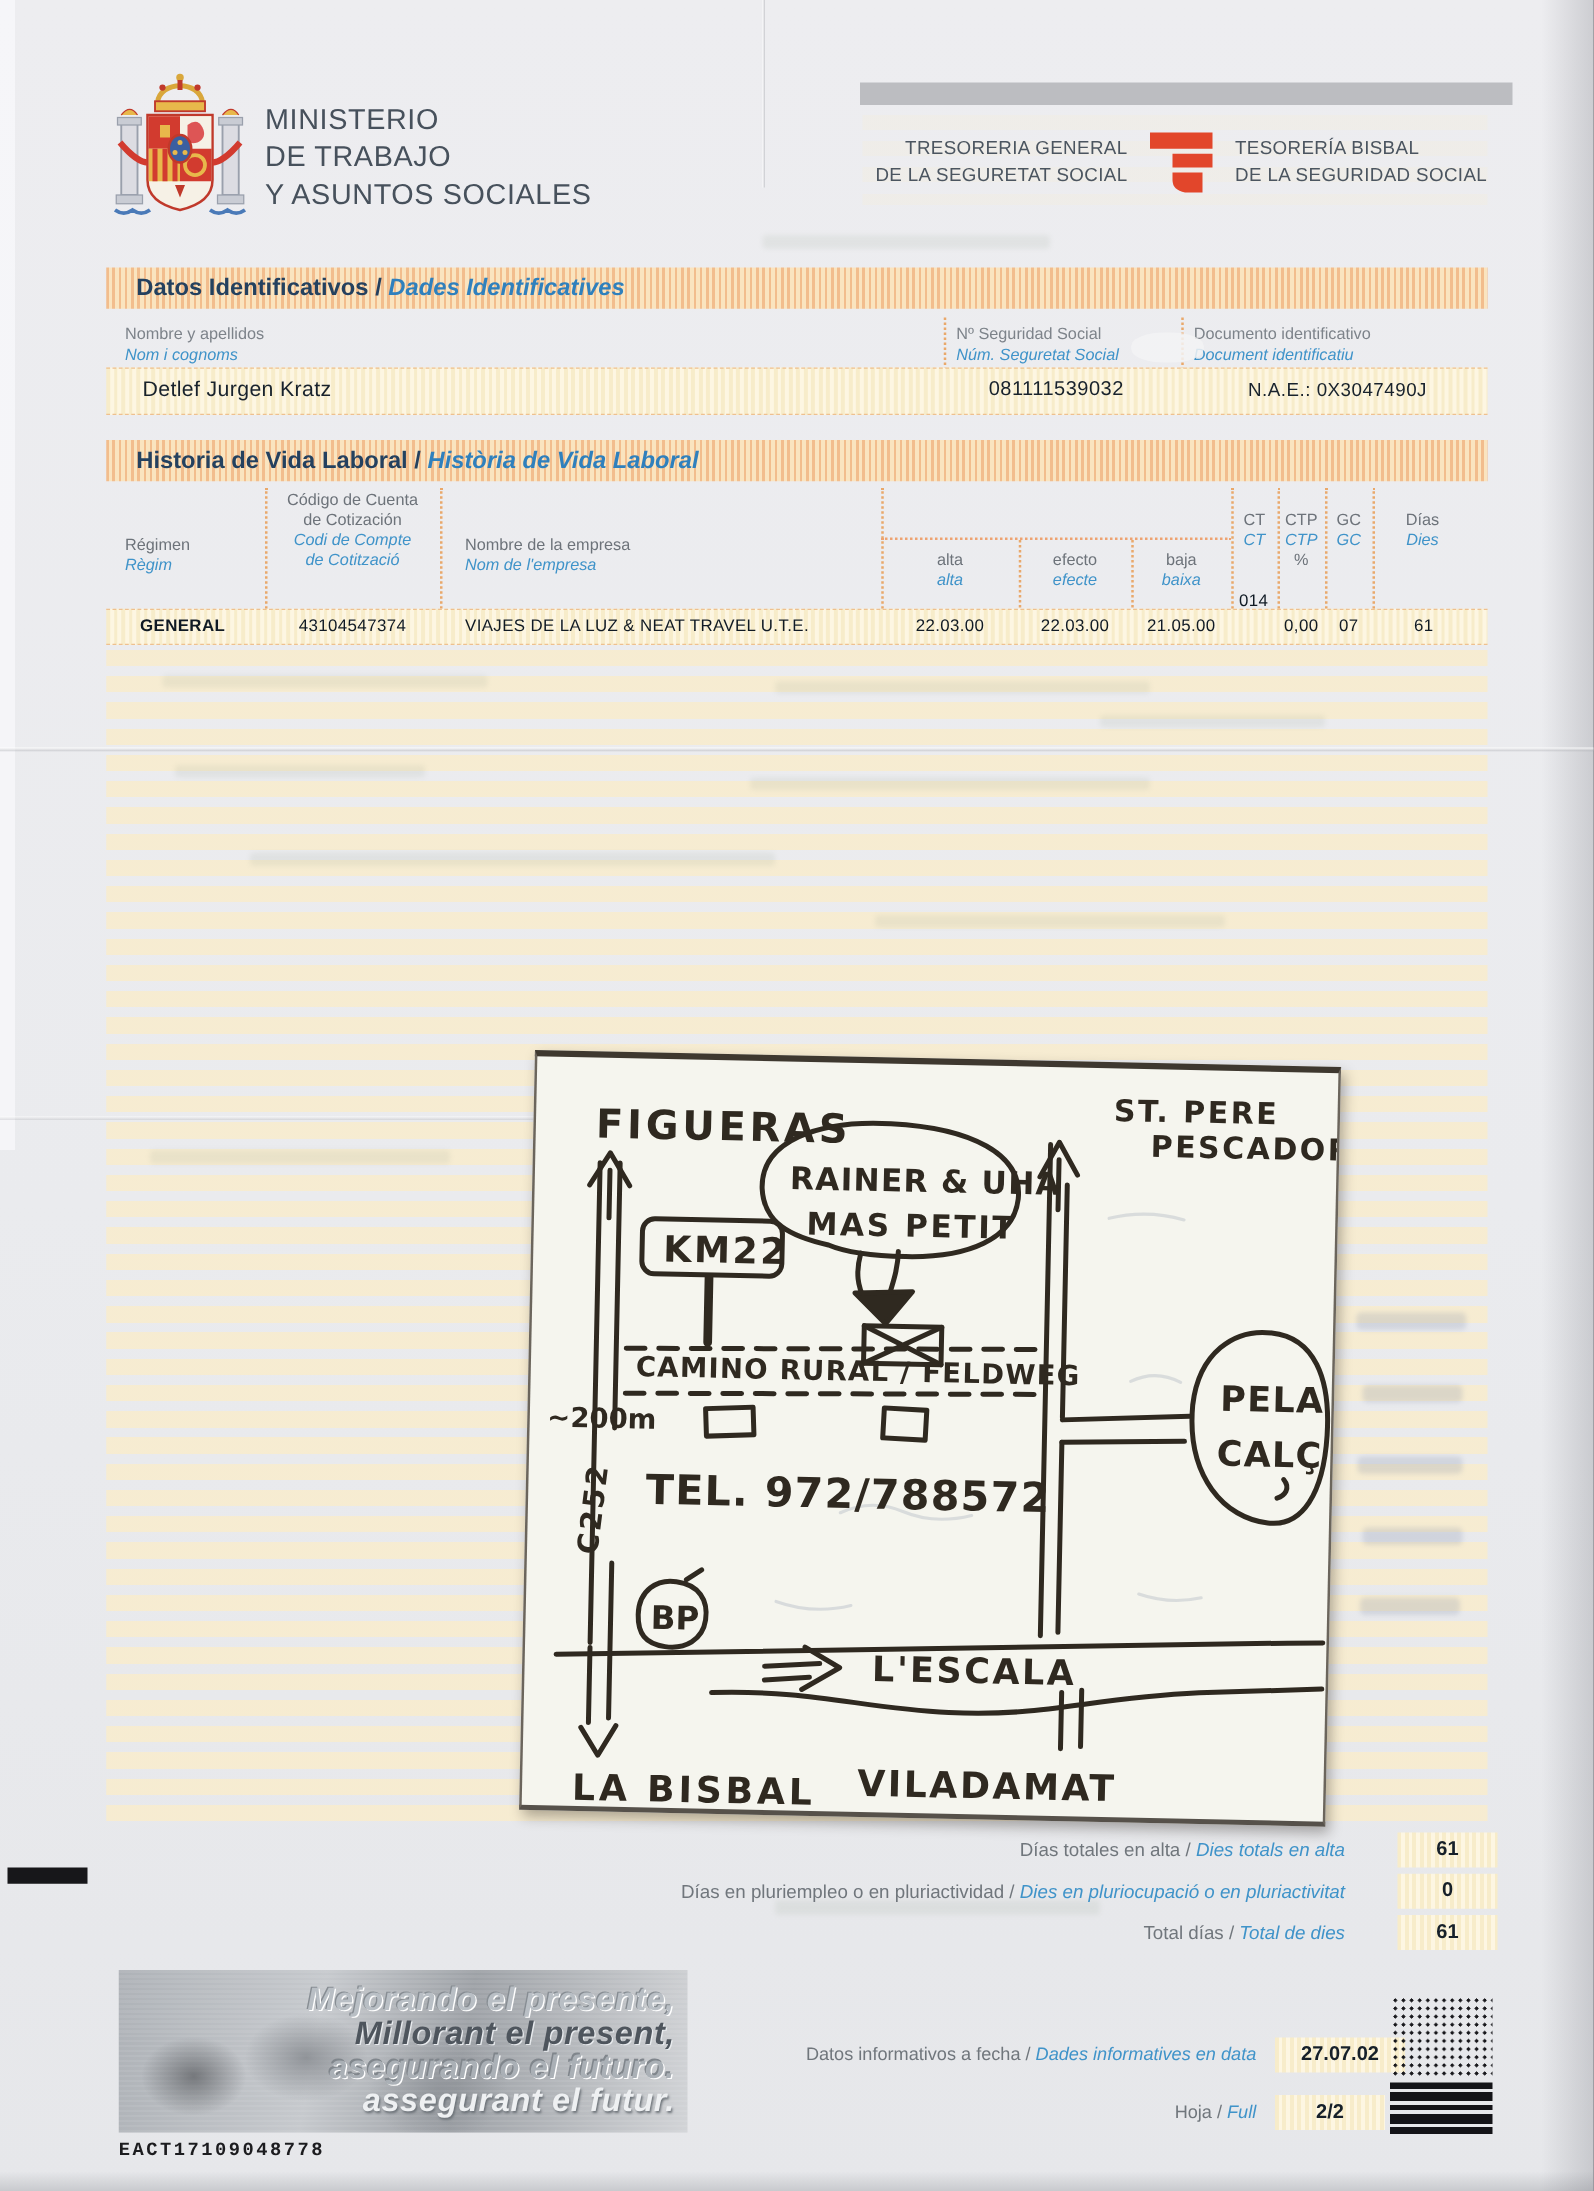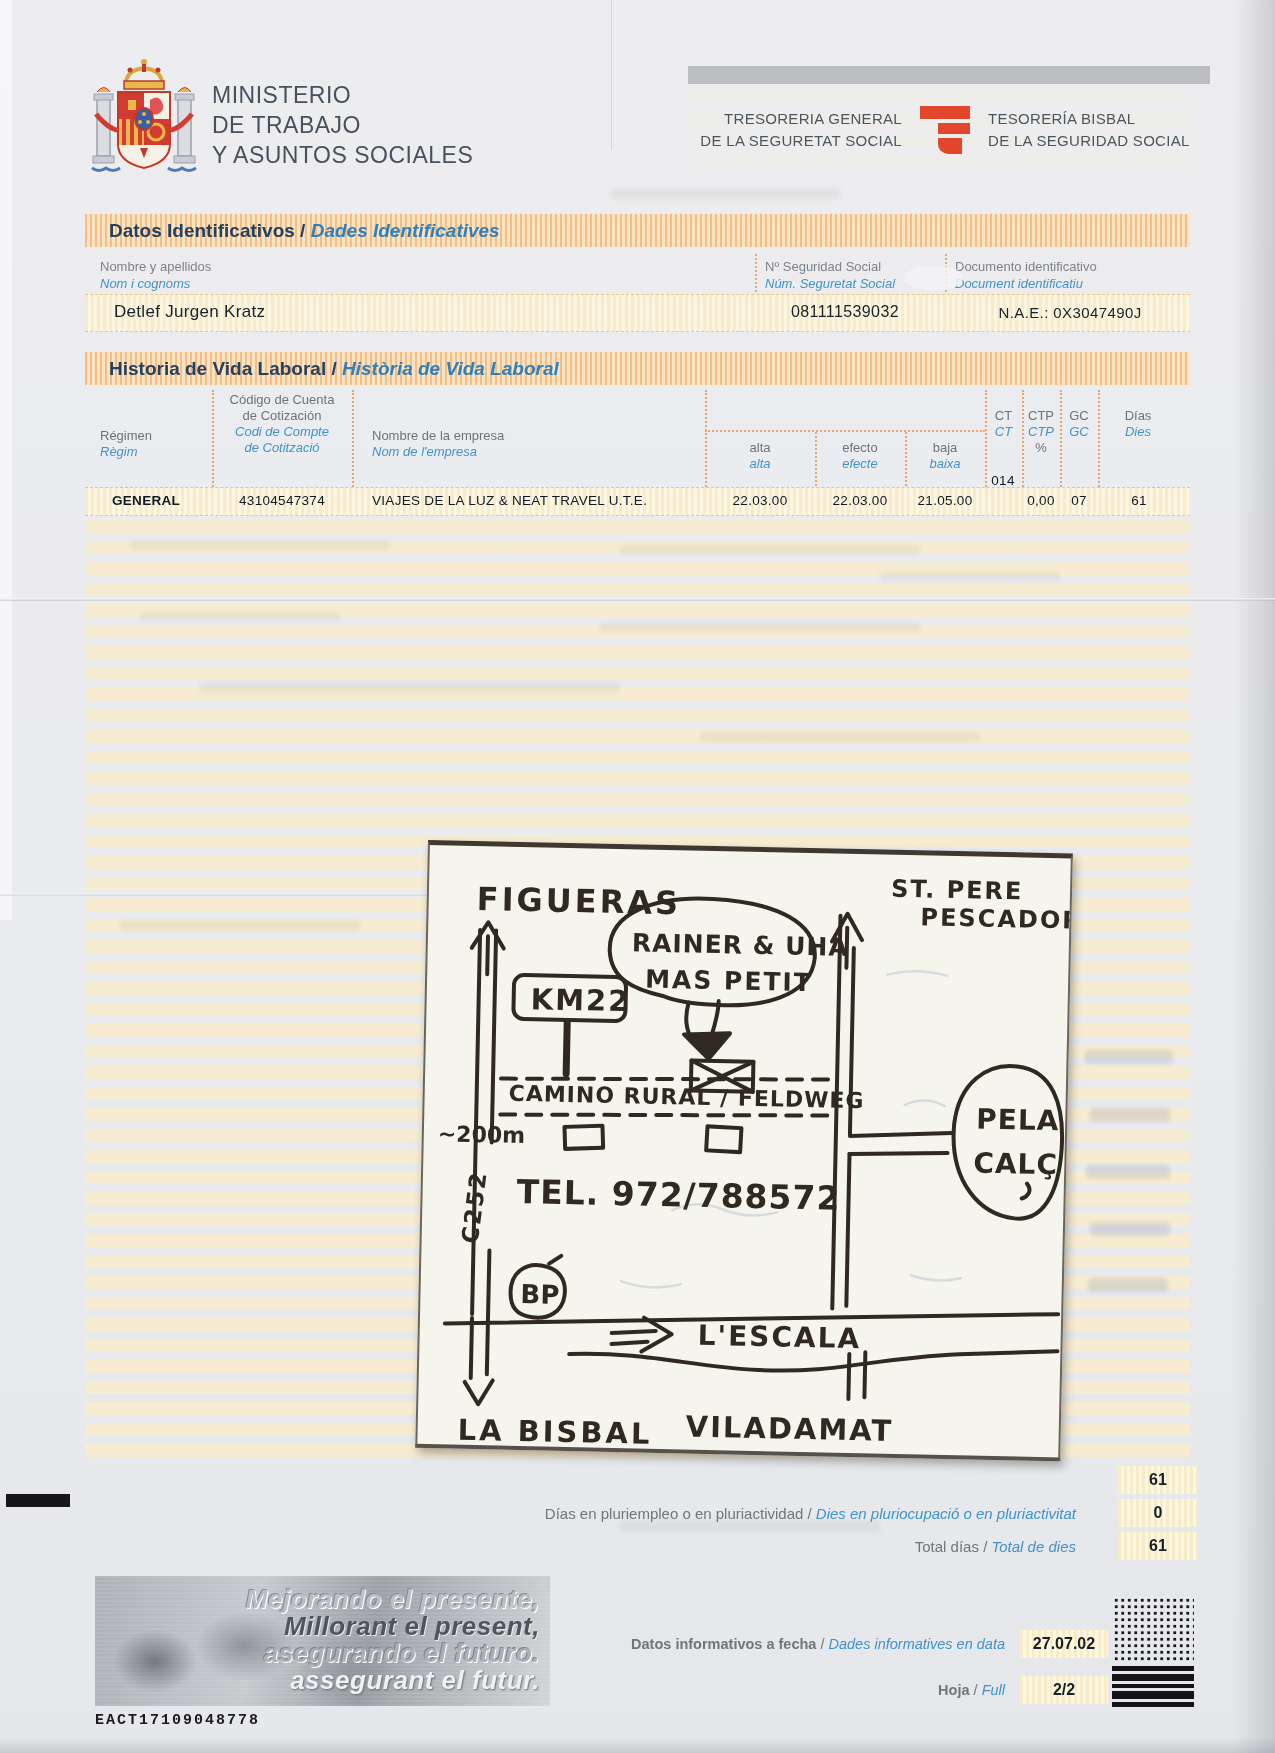--- a/index.html
+++ b/index.html
@@ -57,21 +57,21 @@
       radial-gradient(80px 60px at 255px 95px, rgba(120,124,130,.4), rgba(0,0,0,0) 70%),
       repeating-linear-gradient(0deg, rgba(255,255,255,.07) 0 2px, rgba(0,0,0,0) 2px 4px),
       linear-gradient(100deg,#aeb2b7,#c6c9cd 35%,#9da1a6 60%,#d2d4d7);}
   .banner div{position:absolute;right:10px;font:bold italic 26px/1 "Liberation Sans",sans-serif;letter-spacing:.5px;white-space:nowrap;}
   .bl1{top:10px;color:#b9bfc5;text-shadow:1px 1px 0 #fff,-1px -1px 0 #878d93;}
   .bl2{top:37px;color:#4e555d;text-shadow:1px 1px 0 #e8ebee;}
   .bl3{top:64px;color:#aab0b6;text-shadow:1px 1px 0 #fff,-1px -1px 0 #80868c;}
   .bl4{top:91px;color:#eef0f2;text-shadow:1px 1px 2px #6a7076;}
   .doc-code{font-family:"Liberation Mono",monospace;font-weight:bold;font-size:15px;letter-spacing:2px;color:#1c1c1f;}
   .info-label{text-align:right;font-size:14.5px;}
-  .info-label .es{color:#70767c;font-weight:bold;} .info-label .sep{color:#70767c;white-space:pre;} .info-label .ca{color:#3f93c9;font-style:italic;}
+  .info-label .es{color:#70767c;} .info-label .sep{color:#70767c;white-space:pre;} .info-label .ca{color:#3f93c9;font-style:italic;}
   .bc-dots{background-image:radial-gradient(#17171b 1.4px,rgba(0,0,0,0) 1.6px);background-size:6.5px 6.5px;background-position:1px 1px;}
   .bc-bars{background:linear-gradient(180deg,#141418 0 5px,rgba(0,0,0,0) 5px 8px,#141418 8px 15px,rgba(0,0,0,0) 15px 18px,#141418 18px 22px,rgba(0,0,0,0) 22px 25px,#141418 25px 33px,rgba(0,0,0,0) 33px 36px,#141418 36px 41px,rgba(0,0,0,0) 41px 48px);}
   .white-patch{background:#f3f3f5;opacity:.85;border-radius:45%;}
 </style>
 </head>
 <body>
 
 <div class="page">
 
   <div class="abs edge-left"></div>
@@ -329,20 +329,23 @@
       <text x="94" y="356" font-size="33" style="letter-spacing:1px">TEL. 972/788572</text>
       <text x="100" y="456" font-size="26">BP</text>
       <text x="552" y="272" font-size="28" style="letter-spacing:1px">PELA</text>
       <text x="550" y="316" font-size="28" style="letter-spacing:1px">CALÇ</text>
       <text x="278" y="494" font-size="28" style="letter-spacing:2px">L'ESCALA</text>
       <text x="40" y="594" font-size="29" style="letter-spacing:3px">LA BISBAL</text>
       <text x="268" y="586" font-size="29" style="letter-spacing:2px">VILADAMAT</text>
     </svg>
   </div>
 
+  <div class="abs tot-label" style="left:300px;top:1472px;width:776px;">
+    <span class="es">Días totales en alta</span><span class="sep"> / </span><span class="ca">Dies totals en alta</span>
+  </div>
   <div class="abs cream-box" style="left:1118px;top:1466px;width:80px;height:28px;">61</div>
 
   <div class="abs tot-label" style="left:300px;top:1505px;width:776px;">
     <span class="es">Días en pluriempleo o en pluriactividad</span><span class="sep"> / </span><span class="ca">Dies en pluriocupació o en pluriactivitat</span>
   </div>
   <div class="abs cream-box" style="left:1118px;top:1499px;width:80px;height:28px;">0</div>
 
   <div class="abs tot-label" style="left:300px;top:1538px;width:776px;">
     <span class="es">Total días</span><span class="sep"> / </span><span class="ca">Total de dies</span>
   </div>
@@ -354,21 +357,21 @@
     <div class="bl1">Mejorando el presente,</div>
     <div class="bl2">Millorant el present,</div>
     <div class="bl3">asegurando el futuro.</div>
     <div class="bl4">assegurant el futur.</div>
   </div>
   <div class="abs doc-code" style="left:95px;top:1712px;">EACT17109048778</div>
 
   <div class="abs info-label" style="left:500px;top:1636px;width:505px;">
     <span class="es">Datos informativos a fecha</span><span class="sep"> / </span><span class="ca">Dades informatives en data</span>
   </div>
-  <div class="abs cream-box" style="left:1020px;top:1630px;width:88px;height:28px;">27.07.02</div>
+  <div class="abs cream-box" style="left:1020px;top:1630px;width:104px;height:28px;">27.07.02</div>
 
   <div class="abs info-label" style="left:500px;top:1682px;width:505px;">
     <span class="es">Hoja</span><span class="sep"> / </span><span class="ca">Full</span>
   </div>
   <div class="abs cream-box" style="left:1020px;top:1676px;width:88px;height:28px;">2/2</div>
 
   <div class="abs bc-dots" style="left:1112px;top:1596px;width:82px;height:66px;"></div>
   <div class="abs bc-bars" style="left:1112px;top:1666px;width:82px;height:48px;"></div>
 
 </div>

